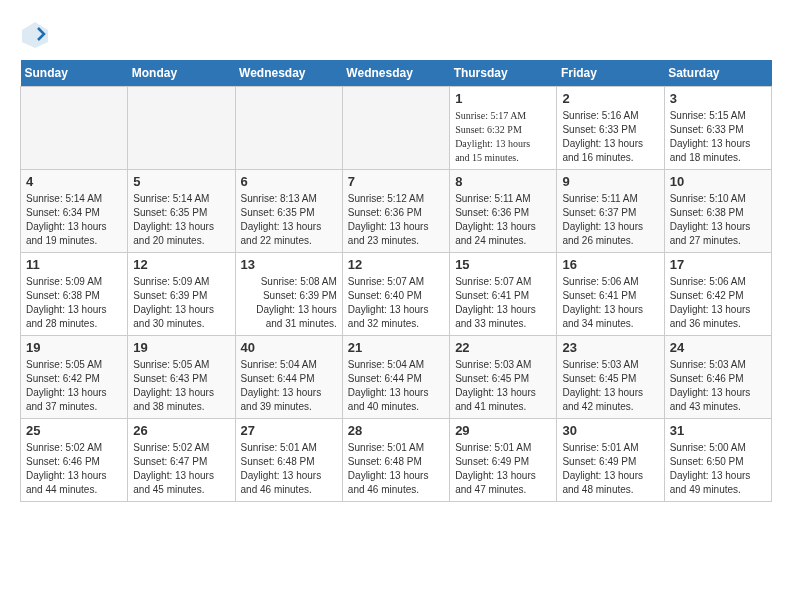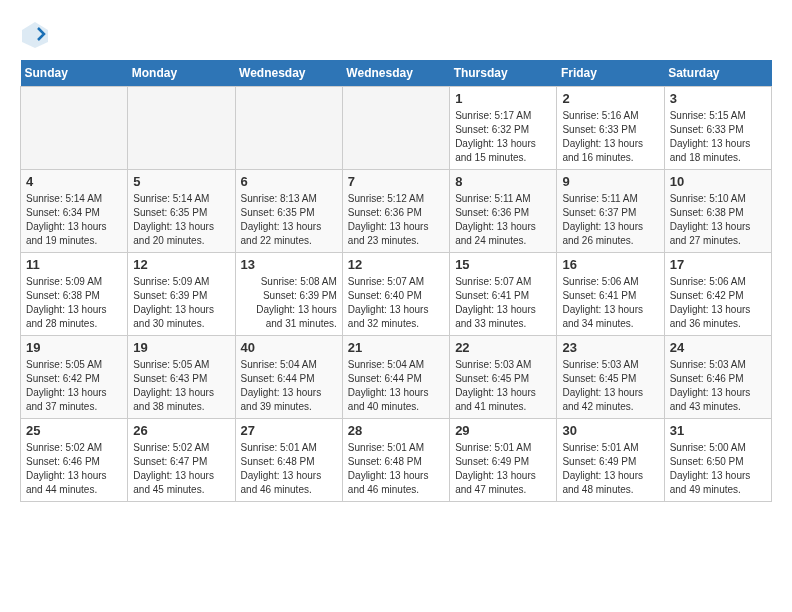--- a/index.html
+++ b/index.html
@@ -127,21 +127,21 @@
       </tr>
   </thead>
   <tbody id="calendar-body">
   <tr>
         <td class="empty"></td>
         <td class="empty"></td>
         <td class="empty"></td>
         <td class="empty"></td>
         <td>
           <span class="day-num">1</span>
-          <div class="day-info" style="white-space: pre-line;">Sunrise: 5:17 AM
+          <div class="day-info" style="white-space: pre-line; font-family: Liberation Serif, serif;">Sunrise: 5:17 AM
 Sunset: 6:32 PM
 Daylight: 13 hours
 and 15 minutes.</div>
         </td>
         <td>
           <span class="day-num">2</span>
           <div class="day-info" style="white-space: pre-line;">Sunrise: 5:16 AM
 Sunset: 6:33 PM
 Daylight: 13 hours
 and 16 minutes.</div>

